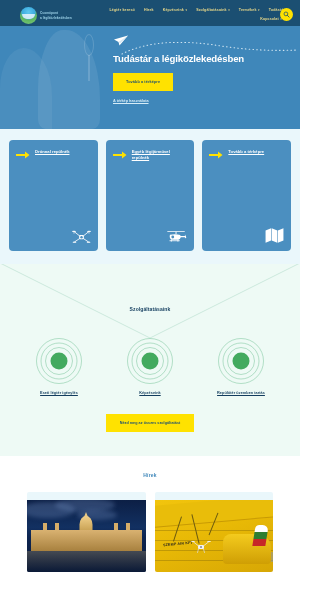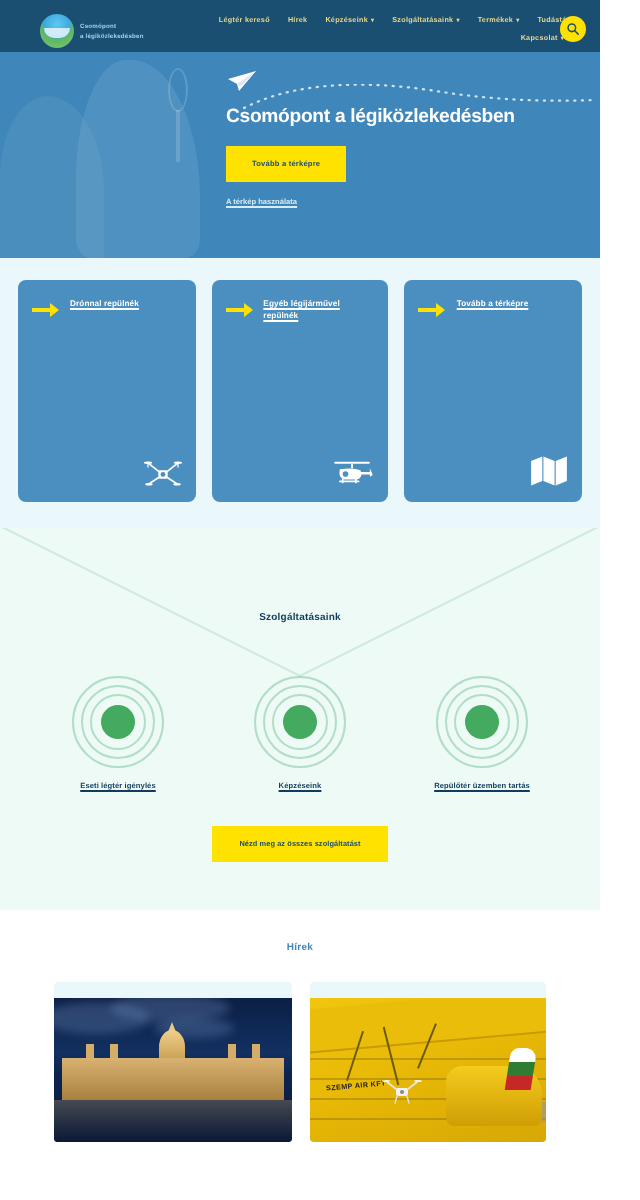--- a/index.html
+++ b/index.html
@@ -279,21 +279,21 @@
       <div class="plane-wrap">
         <svg class="paper-plane" width="16" height="12" viewBox="0 0 32 24">
           <path d="M2 9 L30 1 L13 21 L11 14 Z" fill="#ffffff"></path>
           <path d="M11 14 L30 1 L14.5 16.5 Z" fill="#d7e8f3"></path>
         </svg>
         <svg class="dots-path" width="178" height="14" viewBox="0 0 178 14">
           <path d="M1 12 C 30 -3, 70 -1, 100 4 C 126 8, 152 9, 177 8" fill="none" stroke="#cfe4f1" stroke-width="1.1" stroke-linecap="round" stroke-dasharray="0.6 3.2"></path>
         </svg>
       </div>
 
-      <div class="hero-title">Csomópont a légiközlekedésben</div>
+      <div class="hero-title">Tudástár a légiközlekedésben</div>
       <button class="btn-yellow">Tovább a térképre</button>
       <a class="hero-link">A térkép használata</a>
     </div>
   </div>
 
   <div class="cards-band">
     <div class="cards">
 
       <div class="card">
         <svg class="card-arrow" width="14" height="10" viewBox="0 0 28 20">

